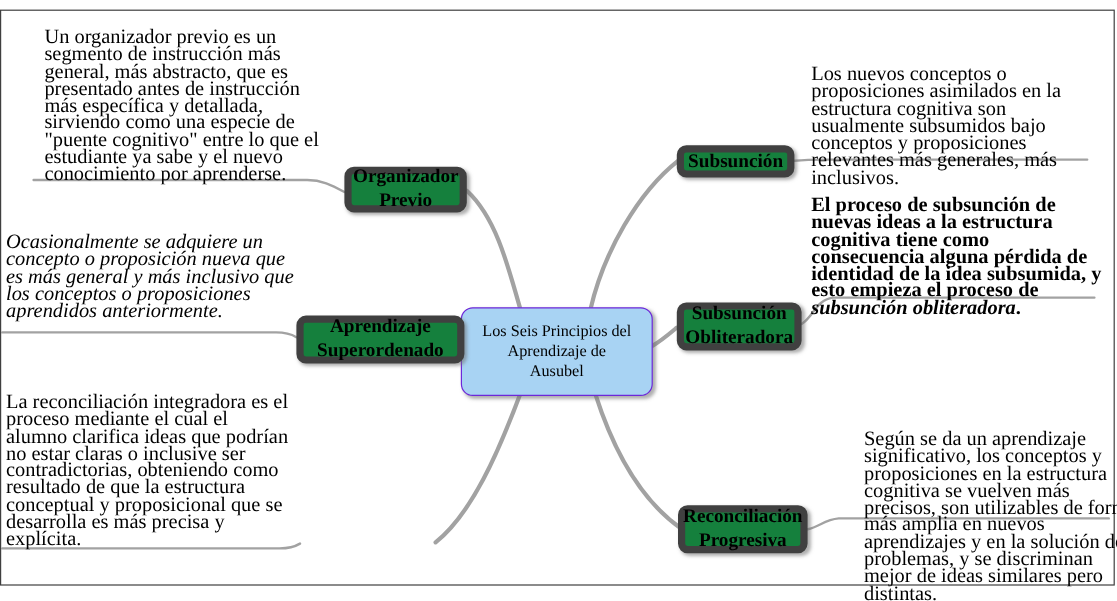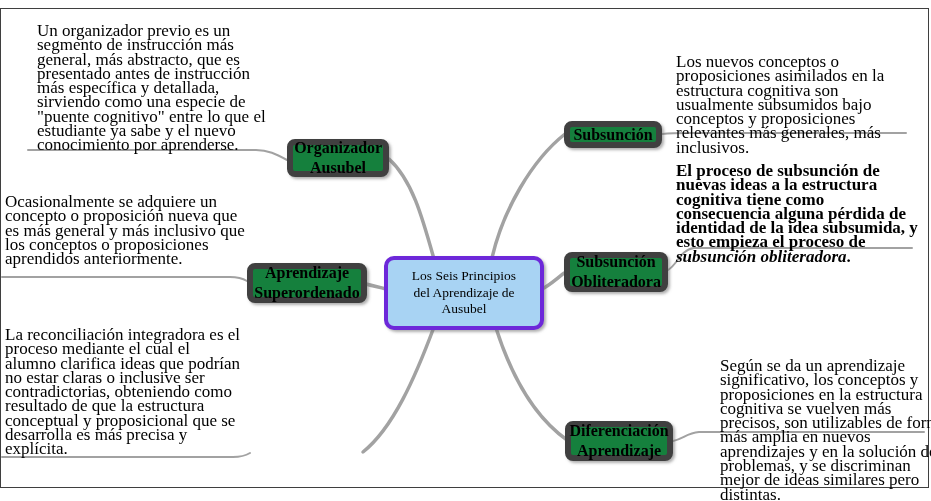--- a/index.html
+++ b/index.html
@@ -33,21 +33,21 @@
     stroke-linecap: round;
   }
   svg.edges path.main { stroke-width: 3.5; }
   svg.edges path.thin { stroke-width: 2; }
 
   .center-node {
     position: absolute;
     left: 384px; top: 256px;
     width: 160px; height: 74px;
     background: #a8d3f3;
-    border: 4px solid #6d28d9;
+    border: 1px solid #6d28d9;
     border-radius: 10px;
     box-shadow: 2px 2px 3px rgba(110,110,110,0.55);
     display: flex; align-items: center; justify-content: center;
     text-align: center;
     font-size: 13.5px;
     line-height: 1.25;
     padding: 4px 15px;
   }
 
   .node {
@@ -58,34 +58,34 @@
     box-shadow: 2px 2px 3px rgba(110,110,110,0.55);
     display: flex; align-items: center; justify-content: center;
     text-align: center;
     font-weight: bold;
     font-size: 16px;
     line-height: 1.25;
     padding: 2px 6px;
   }
 
   #node-organizador  { left: 287px; top: 139px; width: 102px; height: 38px; }
-  #node-aprendizaje  { left: 247px; top: 263px; width: 120px; height: 40px; }
+  #node-aprendizaje  { left: 247px; top: 263px; width: 140px; height: 40px; }
   #node-reconciliacion { left: 250px; top: 433px; width: 114px; height: 40px; }
   #node-subsuncion   { left: 564px; top: 121px; width: 98px;  height: 27px; }
   #node-obliteradora { left: 564px; top: 252px; width: 104px; height: 40px; }
   #node-diferenciacion { left: 565px; top: 421px; width: 108px; height: 40px; }
 
   .desc {
     position: absolute;
     font-size: 17px;
     line-height: 14.3px;
     text-align: left;
   }
   #desc-organizador    { left: 37px;  top: 24px;  width: 232px; }
-  #desc-aprendizaje    { left: 5px;   top: 195px; width: 240px; }
+  #desc-aprendizaje    { left: 5px;   top: 195px; width: 240px; font-style: italic; }
   #desc-reconciliacion { left: 5px;   top: 328px; width: 236px; }
   #desc-subsuncion     { left: 676px; top: 55px;  width: 242px; }
   #desc-obliteradora   { left: 676px; top: 164px; width: 242px; font-weight: bold; }
   #desc-diferenciacion { left: 720px; top: 315px; width: 232px; margin-top: 44px; }
 
   .desc em { font-style: italic; }
 </style>
 </head>
 <body>
 
@@ -105,30 +105,30 @@
     <path class="thin" d="M 250,453 C 245,456 241,457 233,457 L 2,457"></path>
     <path class="thin" d="M 662,134 C 672,133 678,133 688,133 L 906,133"></path>
     <path class="thin" d="M 668,270 C 678,264 680,250 694,248 L 912,248"></path>
     <path class="thin" d="M 673,441 C 683,439 687,433 699,432 L 924,432"></path>
   </svg>
 
   <div class="frame"></div>
 
   <div class="center-node">Los Seis Principios del Aprendizaje de Ausubel</div>
 
-  <div class="node" id="node-organizador">Organizador Ausubel</div>
+  <div class="node" id="node-organizador">Organizador Previo</div>
 
   <div class="node" id="node-aprendizaje">Aprendizaje Superordenado</div>
 
 
   <div class="node" id="node-subsuncion">Subsunción</div>
 
   <div class="node" id="node-obliteradora">Subsunción Obliteradora</div>
 
-  <div class="node" id="node-diferenciacion">Diferenciación Aprendizaje</div>
+  <div class="node" id="node-diferenciacion">Reconciliación Progresiva</div>
 
   <div class="desc" id="desc-organizador">Un organizador previo es un segmento de instrucción más general, más abstracto, que es presentado antes de instrucción más específica y detallada, sirviendo como una especie de "puente cognitivo" entre lo que el estudiante ya sabe y el nuevo conocimiento por aprenderse.</div>
 
   <div class="desc" id="desc-aprendizaje">Ocasionalmente se adquiere un concepto o proposición nueva que es más general y más inclusivo que los conceptos o proposiciones aprendidos anteriormente.</div>
 
   <div class="desc" id="desc-subsuncion">Los nuevos conceptos o proposiciones asimilados en la estructura cognitiva son usualmente subsumidos bajo conceptos y proposiciones relevantes más generales, más inclusivos.</div>
 
   <div class="desc" id="desc-reconciliacion">La reconciliación integradora es el proceso mediante el cual el alumno clarifica ideas que podrían no estar claras o inclusive ser contradictorias, obteniendo como resultado de que la estructura conceptual y proposicional que se desarrolla es más precisa y explícita.</div>
 
   <div class="desc" id="desc-obliteradora"><span>El proceso de subsunción de nuevas ideas a la estructura cognitiva tiene como consecuencia alguna pérdida de identidad de la idea subsumida, y esto empieza el proceso de </span><em>subsunción obliteradora</em><span>.</span></div>

